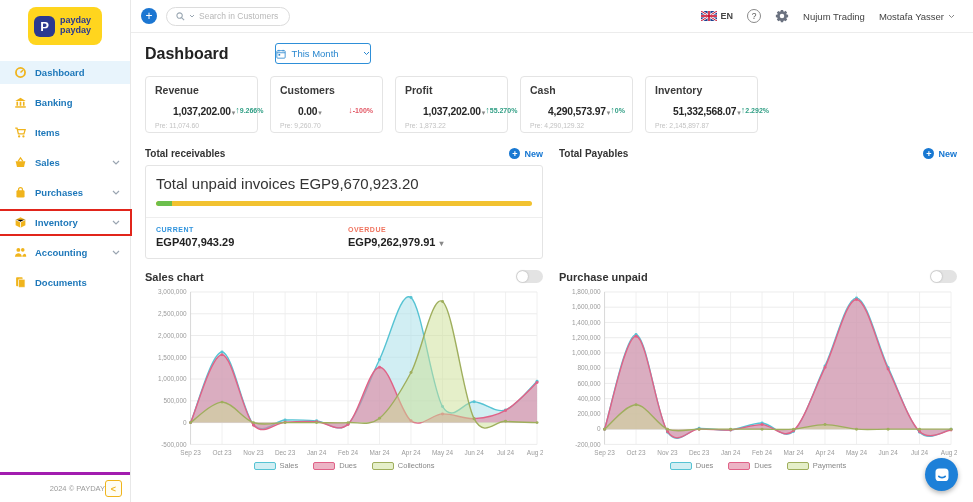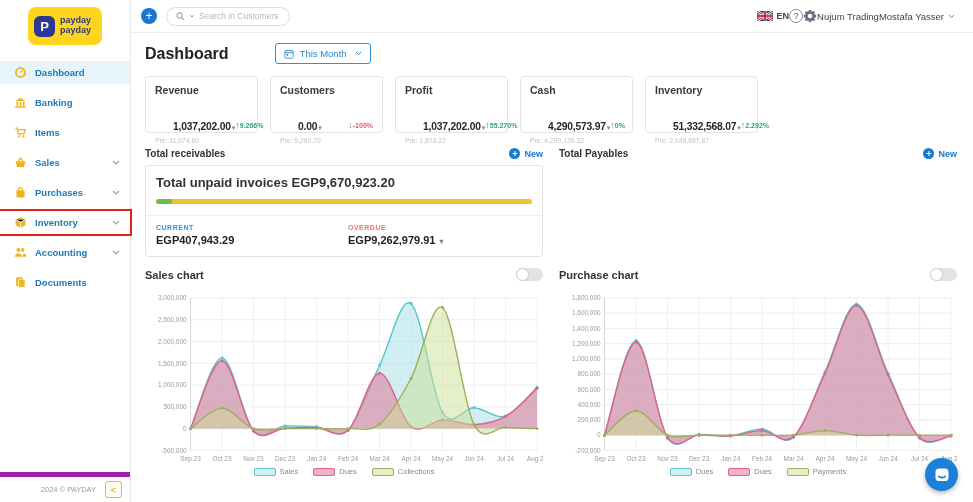--- a/index.html
+++ b/index.html
@@ -15,76 +15,76 @@
   .logo-wrap { padding:7px 0 4px 28px; }
   .logo { background:#ffd51e; border-radius:8px; width:74px; height:38px; display:flex; align-items:center; gap:5px; padding:0 6px; }
   .logo-p { background:#2b3990; color:#fff; width:21px; height:21px; border-radius:6px; font-weight:bold; font-size:13px; display:grid; place-items:center; flex-shrink:0; }
   .logo-text { font-weight:bold; font-size:9px; color:#2b3990; line-height:1.1; }
   .side-nav { margin-top:12px; }
   .side-item { display:flex; align-items:center; gap:8px; height:23px; padding:0 10px 0 13px; margin:7px 0; font-size:9.5px; font-weight:bold; color:#1e78ba; cursor:pointer; }
   .side-item.active { background:#e8f4fc; }
   .side-item.flagged { outline:2px solid #e1251b; outline-offset:0; }
   .side-item .i { width:14px; height:14px; flex-shrink:0; display:grid; place-items:center; }
   .side-item .chev { margin-left:auto; display:flex; }
-  .side-foot { position:absolute; bottom:0; left:0; right:0; border-top:5px solid #a21caf; height:30px; display:flex; align-items:center; justify-content:flex-end; gap:9px; padding:0 8px; font-size:7.5px; color:#9a9a9a; }
+  .side-foot { position:absolute; bottom:0; left:0; right:0; border-top:3px solid #a21caf; height:30px; display:flex; align-items:center; justify-content:flex-end; padding:0 8px; font-size:7.5px; color:#9a9a9a; }
   .collapse-btn { width:17px; height:17px; border:1px solid #f0b41c; border-radius:3px; color:#f0b41c; font-size:9px; font-weight:bold; display:grid; place-items:center; background:#fffdf3; cursor:pointer; }
 
   
   .main { flex:1; display:flex; flex-direction:column; min-width:0; }
   .topbar { height:33px; flex-shrink:0; border-bottom:1px solid #ececec; display:flex; align-items:center; gap:9px; padding:0 18px 0 10px; }
   .add-btn { width:16px; height:16px; border-radius:50%; background:#1b76d2; color:#fff; font-size:12px; line-height:0; display:grid; place-items:center; cursor:pointer; }
   .search-pill { display:flex; align-items:center; gap:4px; border:1px solid #dcdcdc; border-radius:10px; height:19px; padding:0 9px; width:124px; background:#fff; }
   .search-pill input { border:none; outline:none; font-size:8.5px; width:100%; color:#555; font-family:"Liberation Sans",sans-serif; }
   .search-pill input::placeholder { color:#b8b8b8; }
-  .topbar-right { margin-left:auto; display:flex; align-items:center; }
+  .topbar-right { margin-left:auto; display:flex; align-items:center; gap:14px; }
   .lang { display:flex; align-items:center; gap:4px; font-size:9px; font-weight:bold; color:#444; cursor:pointer; }
   .help-icon { width:14px; height:14px; border:1px solid #8a8a8a; border-radius:50%; font-size:8.5px; color:#555; display:grid; place-items:center; cursor:pointer; }
   .tb-name { font-size:9.5px; color:#444; cursor:pointer; display:flex; align-items:center; gap:4px; }
 
   
   .content { padding:8px 16px 0 14px; flex:1; position:relative; min-height:0; }
   .page-head { display:flex; align-items:center; gap:46px; margin:2px 0 12px; }
   .page-title { font-size:16px; font-weight:bold; color:#222; }
-  .period-btn { display:flex; align-items:center; gap:6px; border:1px solid #2e8fd8; color:#2a87cf; border-radius:3px; font-size:9.5px; padding:4px 8px; width:96px; cursor:pointer; background:#fff; }
+  .period-btn { display:flex; align-items:center; gap:6px; border:1px solid #2e8fd8; color:#2a87cf; border-radius:3px; font-size:9.5px; padding:4px 0; width:96px; cursor:pointer; background:#fff; }
   .period-btn .lbl { flex:1; }
 
   .kpi-row { display:flex; gap:12px; margin-bottom:15px; }
   .kpi-card { width:113px; height:57px; border:1px solid #e4e4e4; border-radius:4px; padding:7px 9px; background:#fff; }
-  .kpi-title { font-size:10.5px; font-weight:bold; color:#3a3a3a; margin-bottom:20px; }
+  .kpi-title { font-size:10.5px; font-weight:bold; color:#3a3a3a; margin-bottom:5px; }
   .kpi-line { display:flex; align-items:center; justify-content:space-between; }
   .kpi-value { font-size:10.3px; font-weight:bold; color:#262626; letter-spacing:-.2px;margin-left:18px; }
   .kpi-caret { font-size:7px; color:#888; margin-left:1px; }
   .kpi-change { font-size:7px; font-weight:bold; white-space:nowrap; }
   .kpi-change .arw { font-size:9px; }
   .kpi-change.up { color:#2f9e84; }
   .kpi-change.down { color:#e25563; }
   .kpi-pre { font-size:6.8px; color:#c2c2c2; margin-top:3px; }
 
   .ar-row { display:flex; gap:16px; margin-bottom:11px; }
   .ar-col { flex:1; min-width:0; }
   .ar-head { display:flex; justify-content:space-between; align-items:center; margin-bottom:6px; }
   .ar-title { font-size:10px; font-weight:bold; color:#333; }
   .new-btn { display:flex; align-items:center; gap:4px; color:#1878d2; font-size:9px; font-weight:bold; cursor:pointer; }
   .plus-circle { width:11px; height:11px; background:#1878d2; color:#fff; border-radius:50%; font-size:9px; line-height:0; display:grid; place-items:center; }
   .ar-card { border:1px solid #e4e4e4; border-radius:3px; background:#fff; }
   .ar-top { padding:9px 10px 11px; border-bottom:1px solid #eee; }
-  .ar-label { font-size:13px; font-weight:bold; color:#333; margin-bottom:9px; }
+  .ar-label { font-size:15px; font-weight:normal; color:#333; margin-bottom:9px; }
   .progress { height:5px; border-radius:2.5px; background:#f2c230; overflow:hidden; display:flex; }
   .progress .green { background:#6cbf4d; height:100%; border-radius:2.5px 0 0 2.5px; }
   .ar-bottom { display:flex; padding:8px 10px 10px;gap:8px; }
   .ar-cell { flex:1; }
   .ar-cell-label { font-size:7px; font-weight:bold; letter-spacing:.5px; }
   .ar-cell-label.current { color:#2f93dd; }
   .ar-cell-label.overdue { color:#f0745f; }
   .ar-cell-value { font-size:11px; font-weight:bold; color:#222; margin-top:3px; }
   .ar-cell-value .kpi-caret { font-size:8px; }
 
   .charts-row { display:flex; gap:16px; }
   .chart-panel { flex:1; min-width:0; }
-  .chart-head { display:flex; justify-content:space-between; align-items:center; margin-bottom:11px; }
+  .chart-head { display:flex; justify-content:space-between; align-items:center; margin-bottom:3px; }
   .chart-title { font-size:11px; font-weight:bold; color:#333; }
   .toggle { width:27px; height:13px; background:#e3e3e3; border-radius:7px; position:relative; cursor:pointer; }
   .toggle .knob { position:absolute; left:1px; top:1px; width:11px; height:11px; background:#fff; border-radius:50%; box-shadow:0 0 2px rgba(0,0,0,.3); }
   svg.chart { width:100%; height:auto; display:block; }
   .tick { font-size:6.5px; fill:#9b9b9b; font-family:"Liberation Sans",sans-serif; }
   .legend { display:flex; justify-content:center; gap:15px; margin-top:1px; }
   .legend-item { display:flex; align-items:center; gap:4px; font-size:7.5px; color:#888; }
   .swatch { width:22px; height:8px; border-radius:2px; border:1px solid; }
 
   .chat-bubble { position:absolute; right:15px; bottom:11px; width:33px; height:33px; border-radius:50%; background:#1d80d8; display:grid; place-items:center; box-shadow:0 2px 5px rgba(0,0,0,.3); cursor:pointer; }
@@ -469,21 +469,21 @@
                 <span>Dues</span>
               </span>
               <span class="legend-item">
                 <span class="swatch" style="background:rgba(203,224,148,0.5);border-color:#9fae5d"></span>
                 <span>Collections</span>
               </span>
             </div>
           </div>
           <div class="chart-panel">
             <div class="chart-head">
-              <span class="chart-title">Purchase chart</span>
+              <span class="chart-title">Purchase unpaid</span>
               <span class="toggle">
                 <span class="knob"></span>
               </span>
             </div>
             <div>
               <svg class="chart" viewBox="0 0 402 176">
                 <line x1="46" x2="46" y1="6" y2="160" stroke="#f0f0f0"></line>
                 <text x="46" y="171" text-anchor="middle" class="tick">Sep 23</text>
                 <line x1="77.8" x2="77.8" y1="6" y2="160" stroke="#f0f0f0"></line>
                 <text x="77.8" y="171" text-anchor="middle" class="tick">Oct 23</text>

